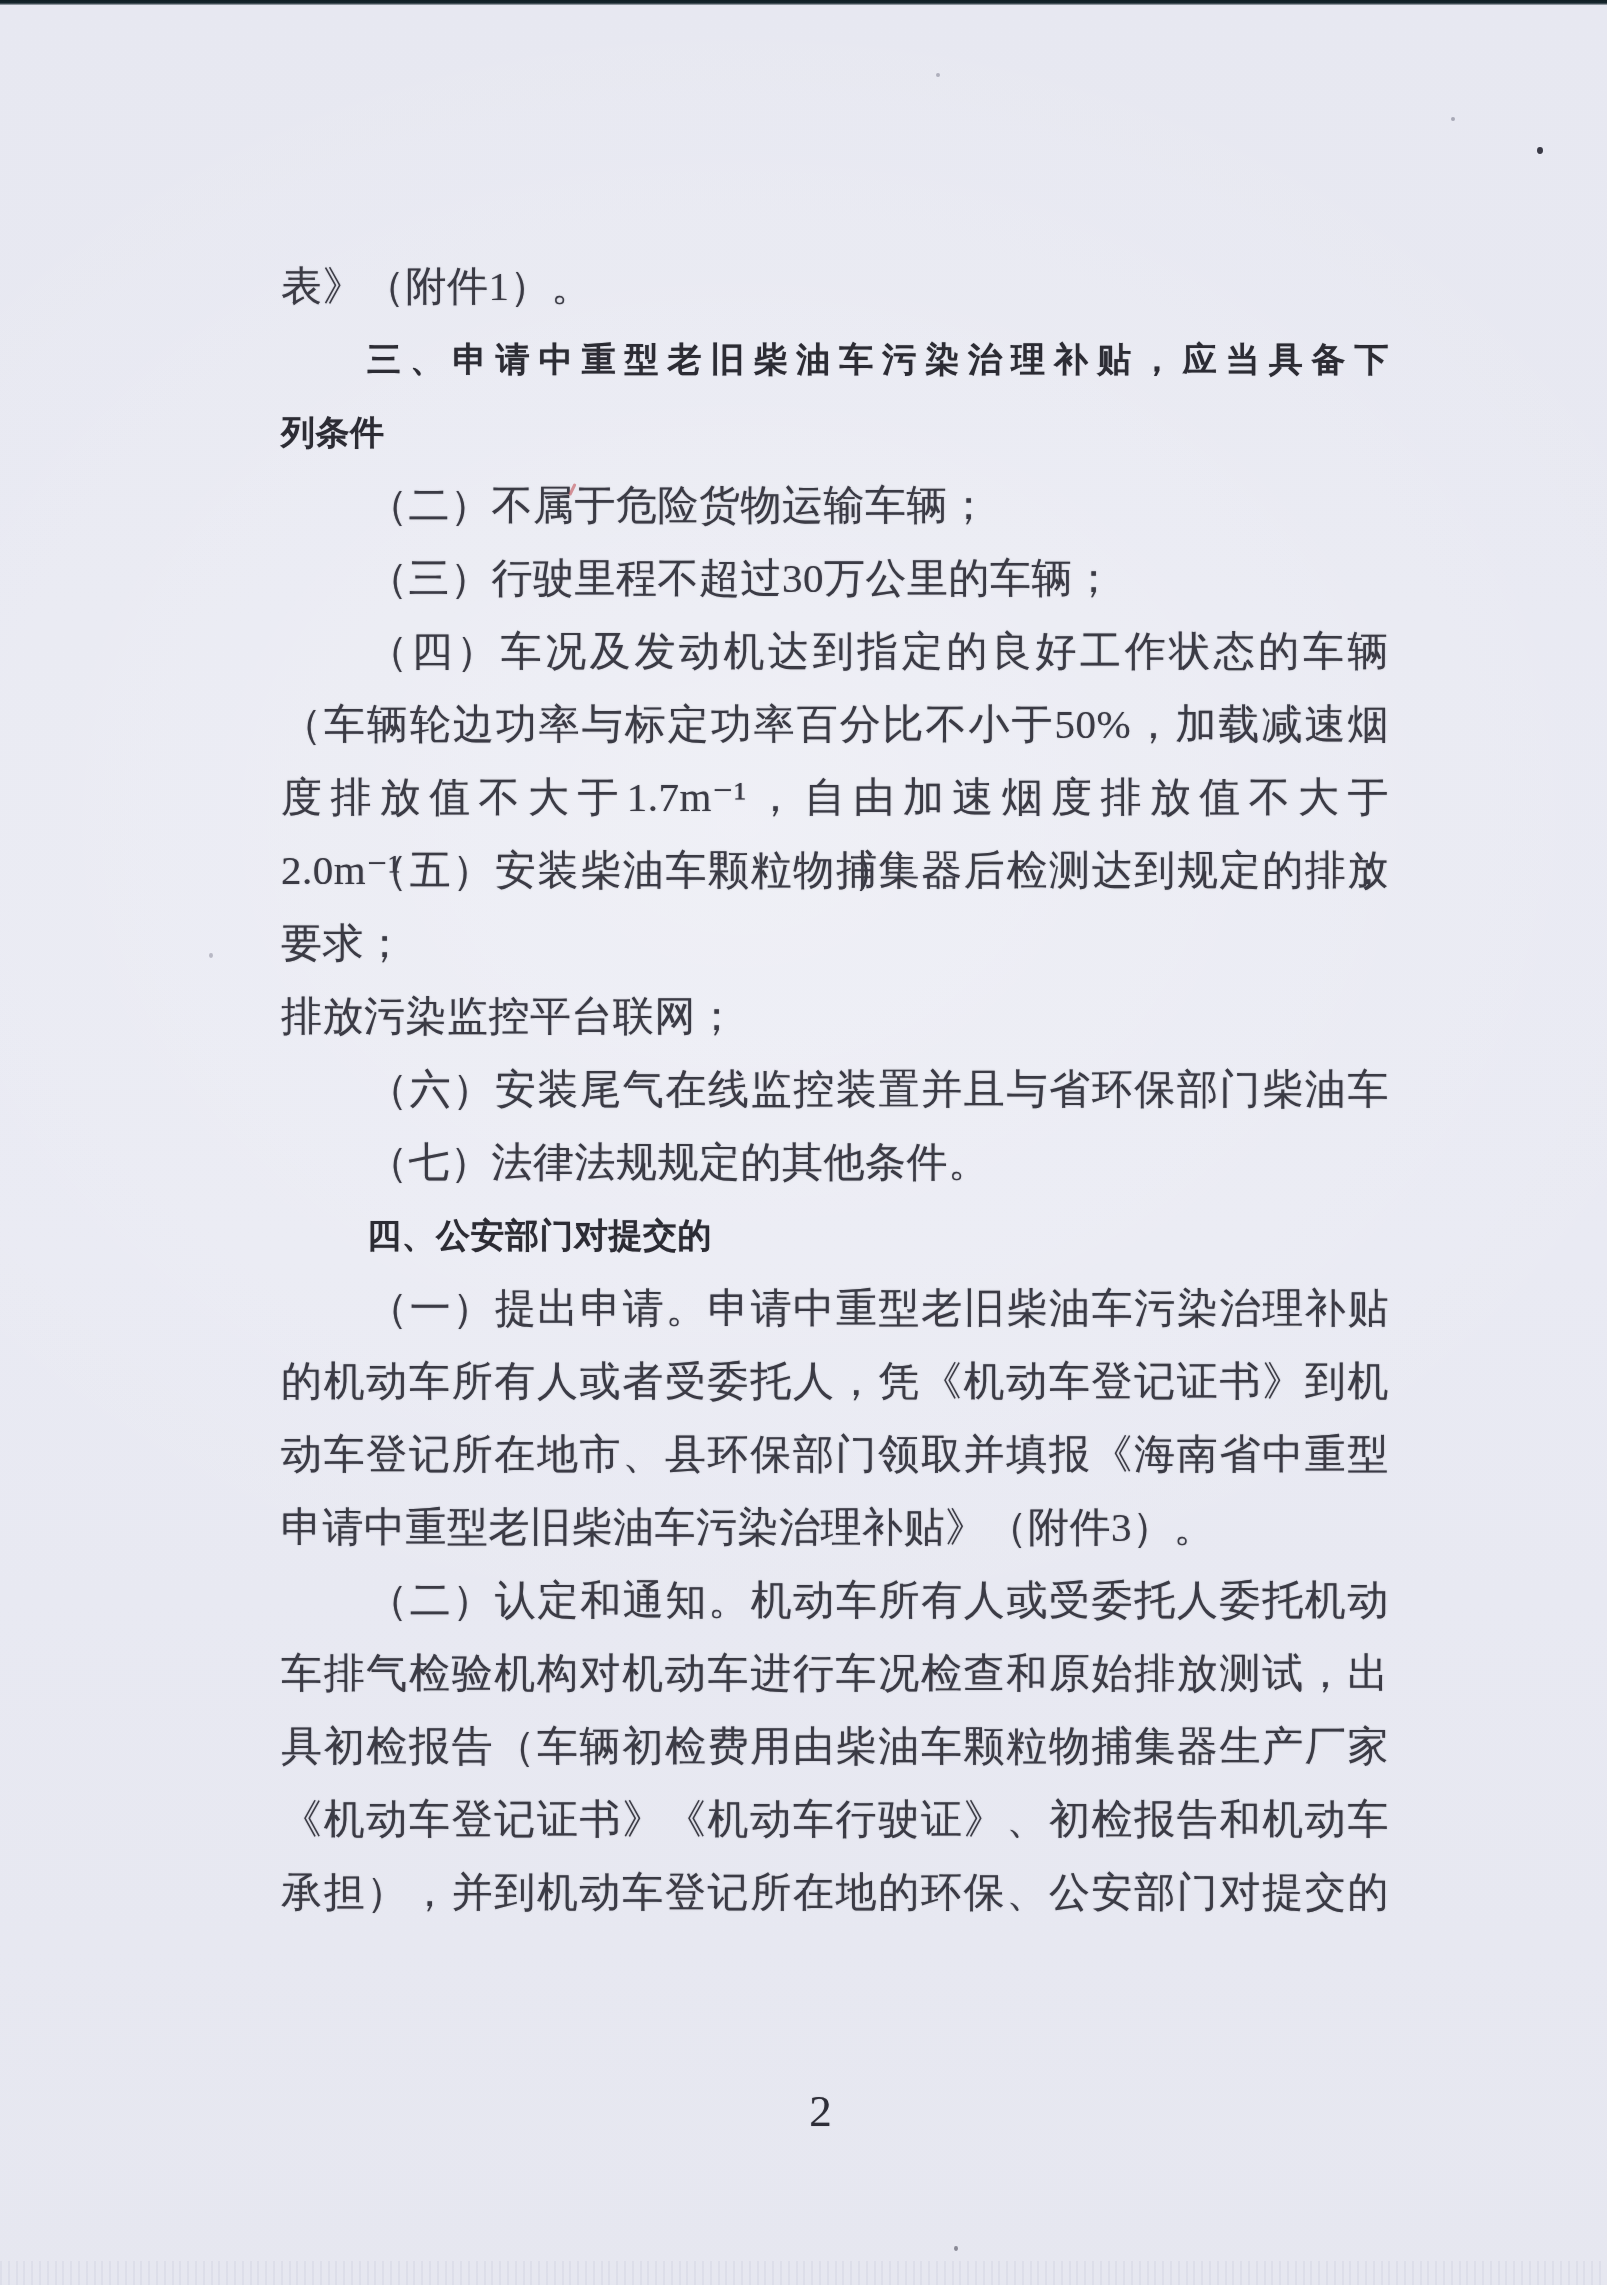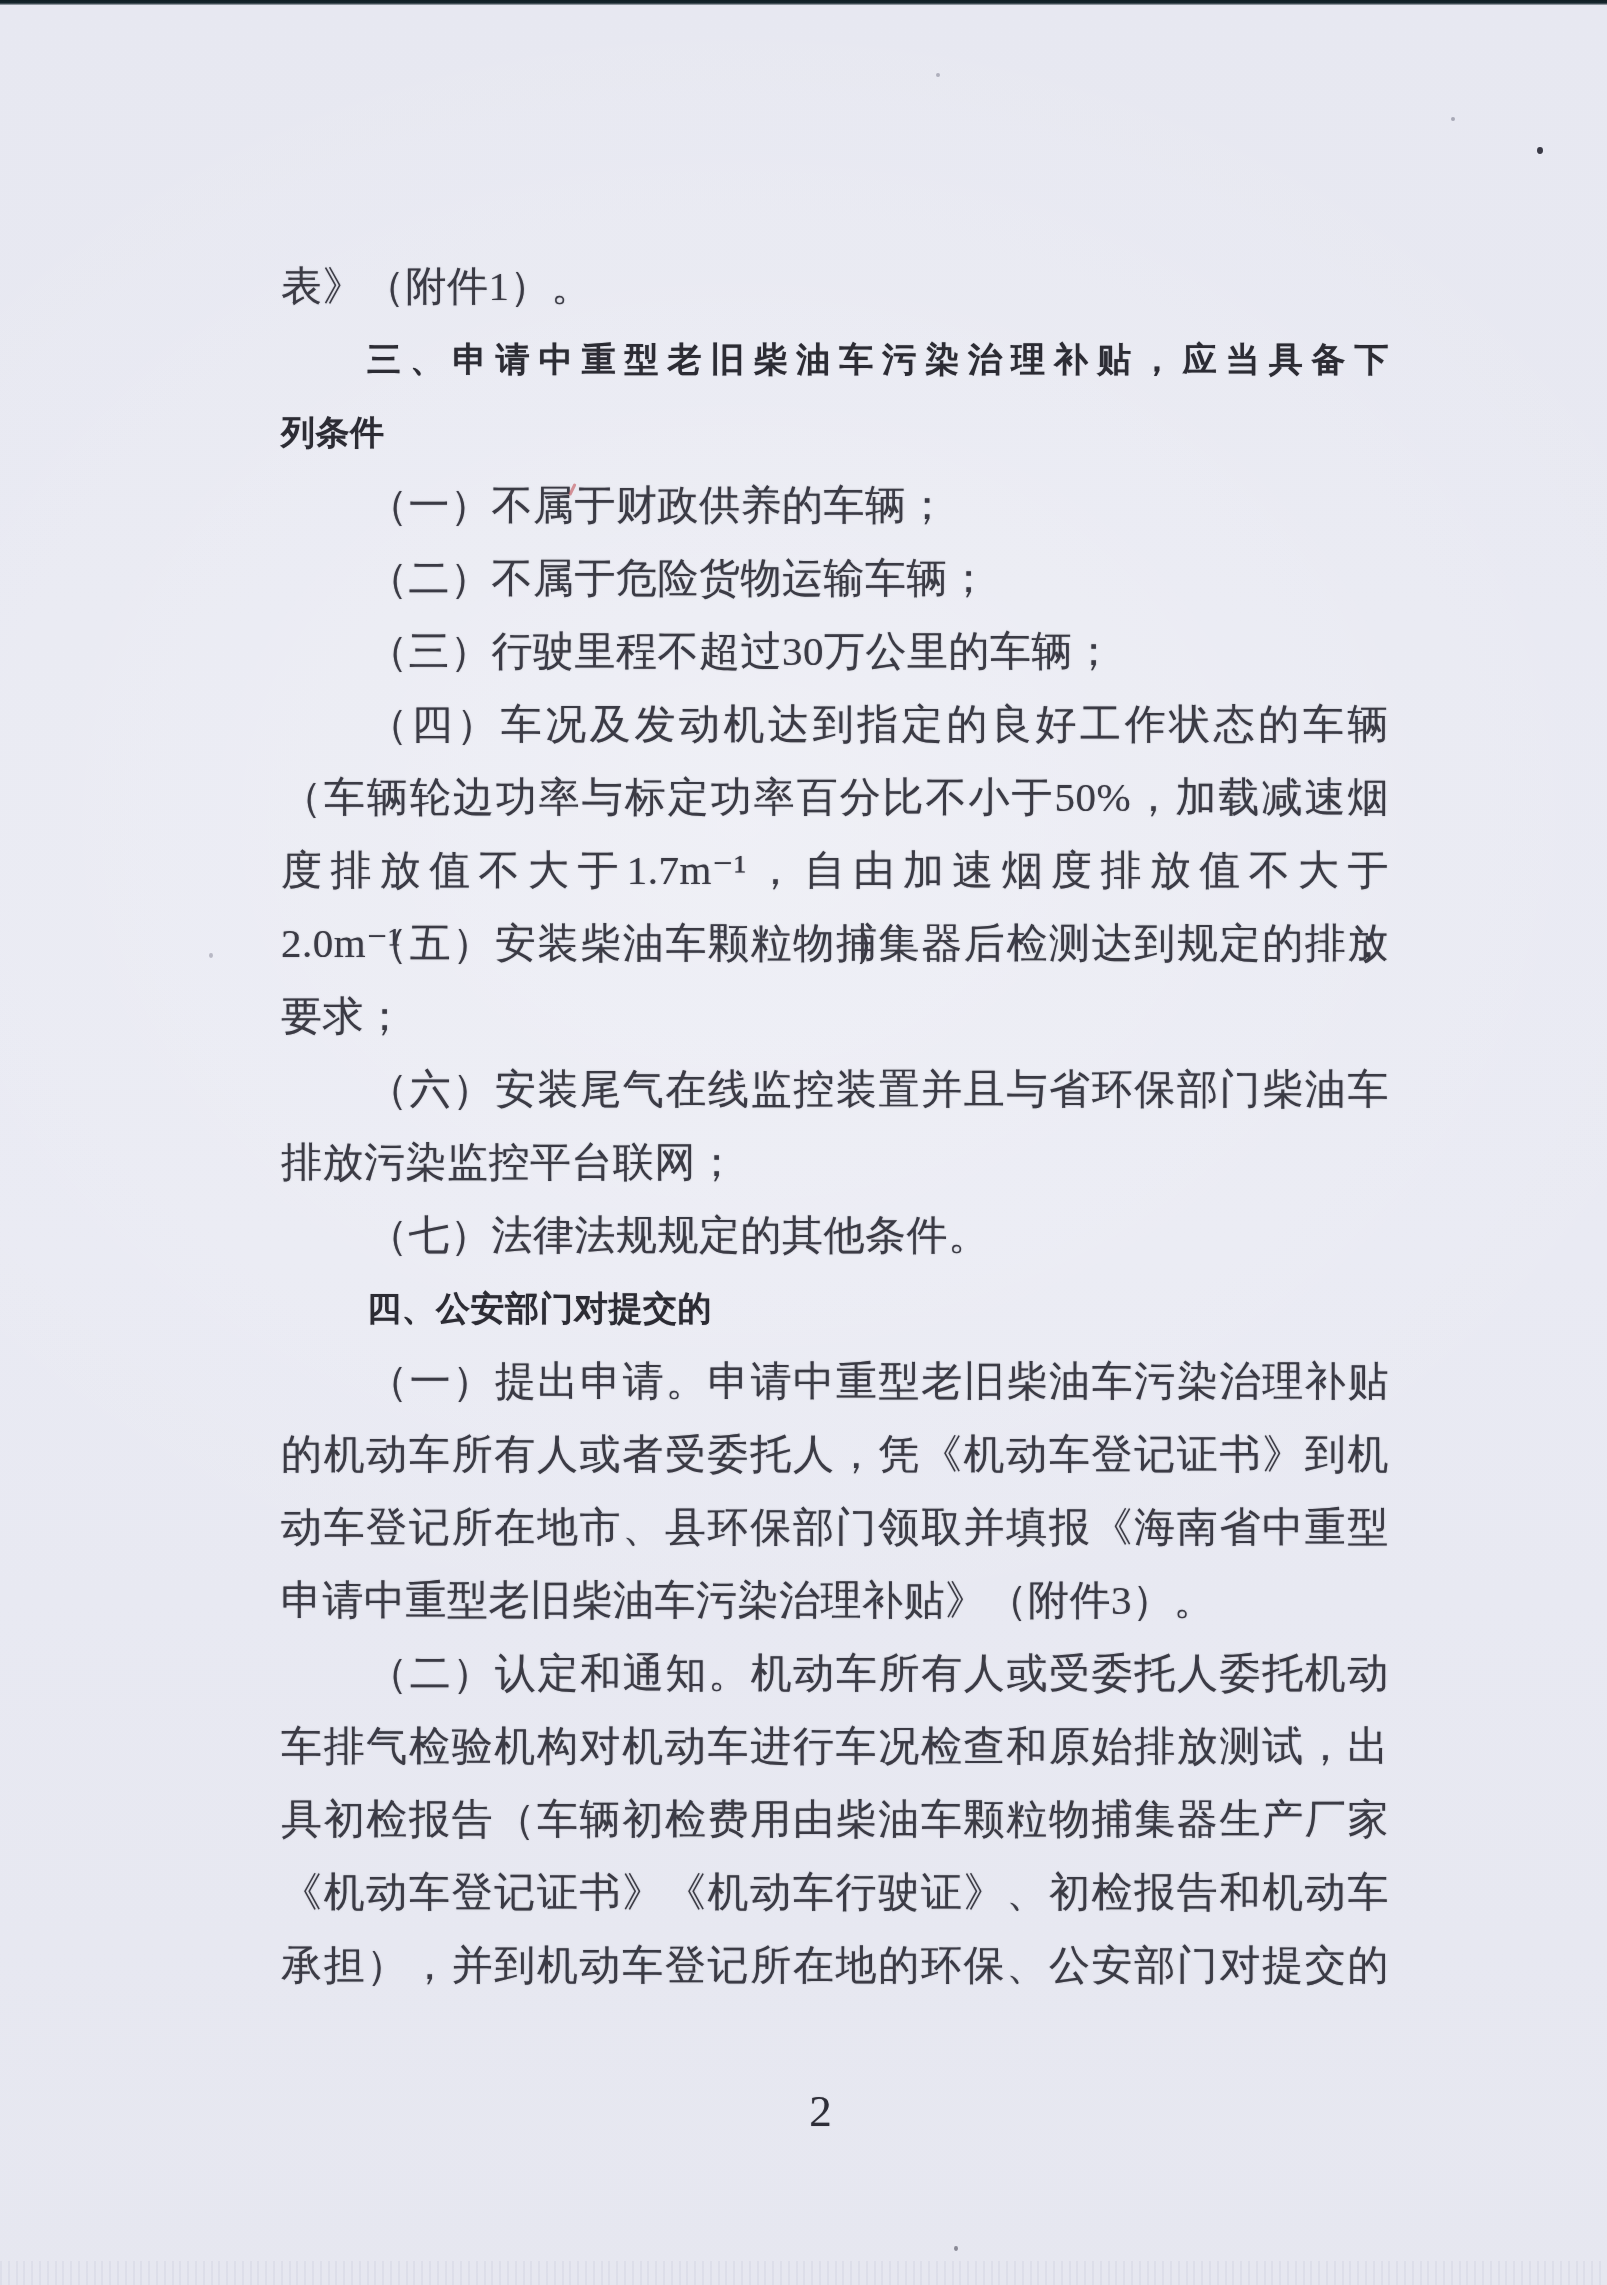--- a/index.html
+++ b/index.html
@@ -93,30 +93,29 @@
 <body>
 
 <div class="page">
 
   <div class="top-edge"></div>
 
   <div class="content">
     <div class="line">表》（附件1）。</div>
     <div class="line heading indent fill">三、申请中重型老旧柴油车污染治理补贴，应当具备下</div>
     <div class="line heading">列条件</div>
-    <div class="line indent">（一）不属于财政供养的车辆；</div>
     <div class="line indent">（二）不属于危险货物运输车辆；</div>
     <div class="line indent">（三）行驶里程不超过30万公里的车辆；</div>
     <div class="line indent fill">（四）车况及发动机达到指定的良好工作状态的车辆</div>
     <div class="line fill">（车辆轮边功率与标定功率百分比不小于50%，加载减速烟</div>
     <div class="line fill">度排放值不大于1.7m⁻¹，自由加速烟度排放值不大于2.0m⁻¹）；</div>
     <div class="line indent fill">（五）安装柴油车颗粒物捕集器后检测达到规定的排放</div>
     <div class="line">要求；</div>
+    <div class="line">排放污染监控平台联网；</div>
     <div class="line indent fill">（六）安装尾气在线监控装置并且与省环保部门柴油车</div>
-    <div class="line">排放污染监控平台联网；</div>
     <div class="line indent">（七）法律法规规定的其他条件。</div>
     <div class="line heading indent">四、公安部门对提交的</div>
     <div class="line indent fill">（一）提出申请。申请中重型老旧柴油车污染治理补贴</div>
     <div class="line fill">的机动车所有人或者受委托人，凭《机动车登记证书》到机</div>
     <div class="line fill">动车登记所在地市、县环保部门领取并填报《海南省中重型</div>
     <div class="line">申请中重型老旧柴油车污染治理补贴》（附件3）。</div>
     <div class="line indent fill">（二）认定和通知。机动车所有人或受委托人委托机动</div>
     <div class="line fill">车排气检验机构对机动车进行车况检查和原始排放测试，出</div>
     <div class="line fill">具初检报告（车辆初检费用由柴油车颗粒物捕集器生产厂家</div>
     <div class="line fill">《机动车登记证书》《机动车行驶证》、初检报告和机动车</div>

